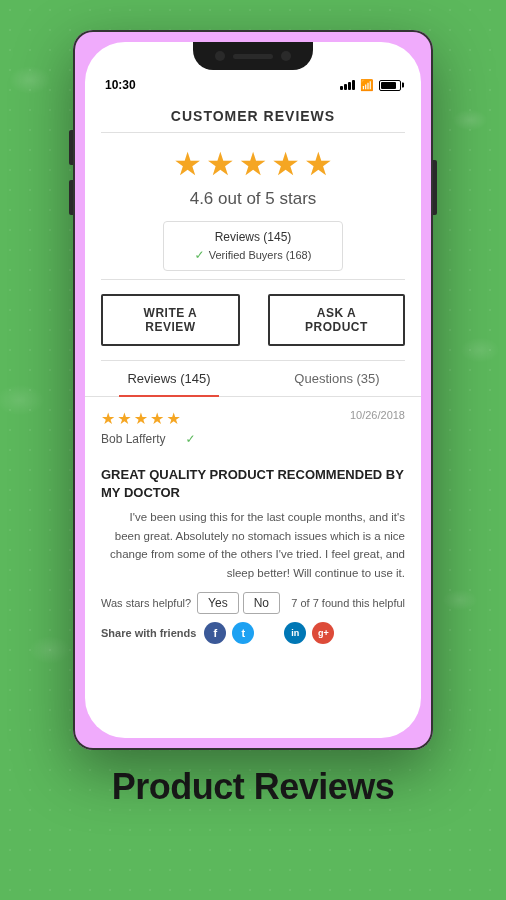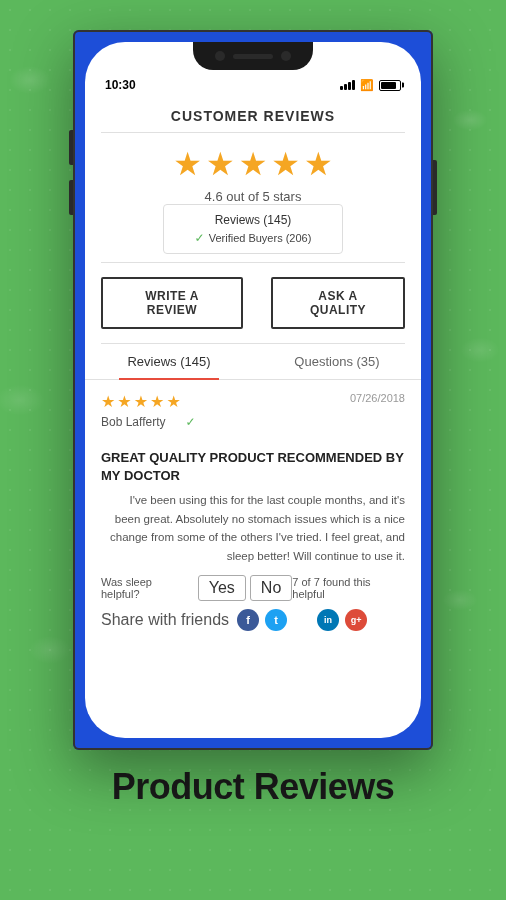--- a/index.html
+++ b/index.html
@@ -29,22 +29,22 @@
         radial-gradient(ellipse 35px 22px at 20px 400px, rgba(255,255,255,0.1) 0%, transparent 70%),
         radial-gradient(ellipse 28px 18px at 480px 350px, rgba(255,255,255,0.1) 0%, transparent 70%),
         radial-gradient(ellipse 30px 20px at 50px 650px, rgba(255,255,255,0.1) 0%, transparent 70%),
         radial-gradient(ellipse 25px 15px at 460px 600px, rgba(255,255,255,0.1) 0%, transparent 70%);
       pointer-events: none;
     }
 
     .phone-frame {
       width: 360px;
       height: 720px;
-      background: #1d4ed8;
-      border-radius: 6px;
+      background: #f0abfc;
+      border-radius: 20px;
       position: relative;
       margin-top: 30px;
       box-shadow: 0 20px 60px rgba(0,0,0,0.4), inset 0 0 0 2px #333;
     }
 
     .phone-screen {
       position: absolute;
       top: 12px;
       left: 12px;
       right: 12px;
@@ -178,22 +178,23 @@
       display: flex;
       gap: 4px;
       margin-bottom: 6px;
     }
     .star-large {
       font-size: 32px;
       color: #f5a623;
     }
 
     .rating-text {
-      font-size: 13px;
+      font-size: 17px;
       color: #555;
+      margin-bottom: 12px;
     }
 
     .filter-box {
       border: 1px solid #ddd;
       border-radius: 4px;
       padding: 8px 20px;
       text-align: center;
       width: 180px;
     }
     .filter-box-title {
@@ -326,21 +327,21 @@
       margin-right: 6px;
     }
     .helpful-btns {
       display: flex;
       gap: 4px;
     }
     .helpful-btn {
       padding: 3px 10px;
       border: 1px solid #ddd;
       border-radius: 3px;
-      font-size: 16px;
+      font-size: 12px;
       cursor: pointer;
     }
     .helpful-btn.yes {
       background: #fff;
       color: #333;
       border-color: #aaa;
     }
     .helpful-btn.no {
       background: #fff;
       color: #333;
@@ -350,22 +351,23 @@
       font-size: 11px;
       color: #555;
     }
 
     .share-row {
       display: flex;
       align-items: center;
       gap: 8px;
     }
     .share-label {
-      font-size: 16px;
+      font-size: 11px;
       color: #555;
+      font-weight: bold;
     }
     .social-icons {
       display: flex;
       gap: 6px;
     }
     .social-icon {
       width: 22px;
       height: 22px;
       border-radius: 50%;
       display: flex;
@@ -462,30 +464,30 @@
           <span class="star-large">★</span>
           <span class="star-large">★</span>
           <span class="star-large">★</span>
         </div>
         <div class="rating-text">4.6 out of 5 stars</div>
 
         <div class="filter-box">
           <div class="filter-box-title">Reviews (145)</div>
           <div class="filter-verified">
             <span class="verified-icon">✓</span>
-            <span>Verified Buyers (206)</span>
+            <span>Verified Buyers (168)</span>
           </div>
         </div>
       </div>
 
       <div class="divider"></div>
 
       <div class="action-buttons">
         <button class="action-btn">WRITE A REVIEW</button>
-        <button class="action-btn">ASK A QUALITY</button>
+        <button class="action-btn">ASK A PRODUCT</button>
       </div>
 
       <div class="divider"></div>
 
       <div class="tabs">
         <div class="tab active">
           <span>Reviews (145)</span>
         </div>
         <div class="tab">
           <span>Questions (35)</span>
@@ -494,34 +496,34 @@
 
       <div class="review-item">
         <div class="review-header">
           <div class="review-stars">
             <span class="star-small">★</span>
             <span class="star-small">★</span>
             <span class="star-small">★</span>
             <span class="star-small">★</span>
             <span class="star-small">★</span>
           </div>
-          <span class="review-date">07/26/2018</span>
+          <span class="review-date">10/26/2018</span>
         </div>
 
         <div class="reviewer-name">
           <span>Bob Lafferty</span>
           <span class="reviewer-verified">✓</span>
         </div>
 
         <div class="review-title">GREAT QUALITY PRODUCT RECOMMENDED BY MY DOCTOR</div>
         <div class="review-body">I've been using this for the last couple months, and it's been great. Absolutely no stomach issues which is a nice change from some of the others I've tried. I feel great, and sleep better! Will continue to use it.</div>
 
         <div class="helpful-row">
           <div style="display:flex;align-items:center;">
-            <span class="helpful-label">Was sleep helpful?</span>
+            <span class="helpful-label">Was stars helpful?</span>
             <div class="helpful-btns">
               <button class="helpful-btn yes">Yes</button>
               <button class="helpful-btn no">No</button>
             </div>
           </div>
           <span class="helpful-count">7 of 7 found this helpful</span>
         </div>
 
         <div class="share-row">
           <span class="share-label">Share with friends</span>

